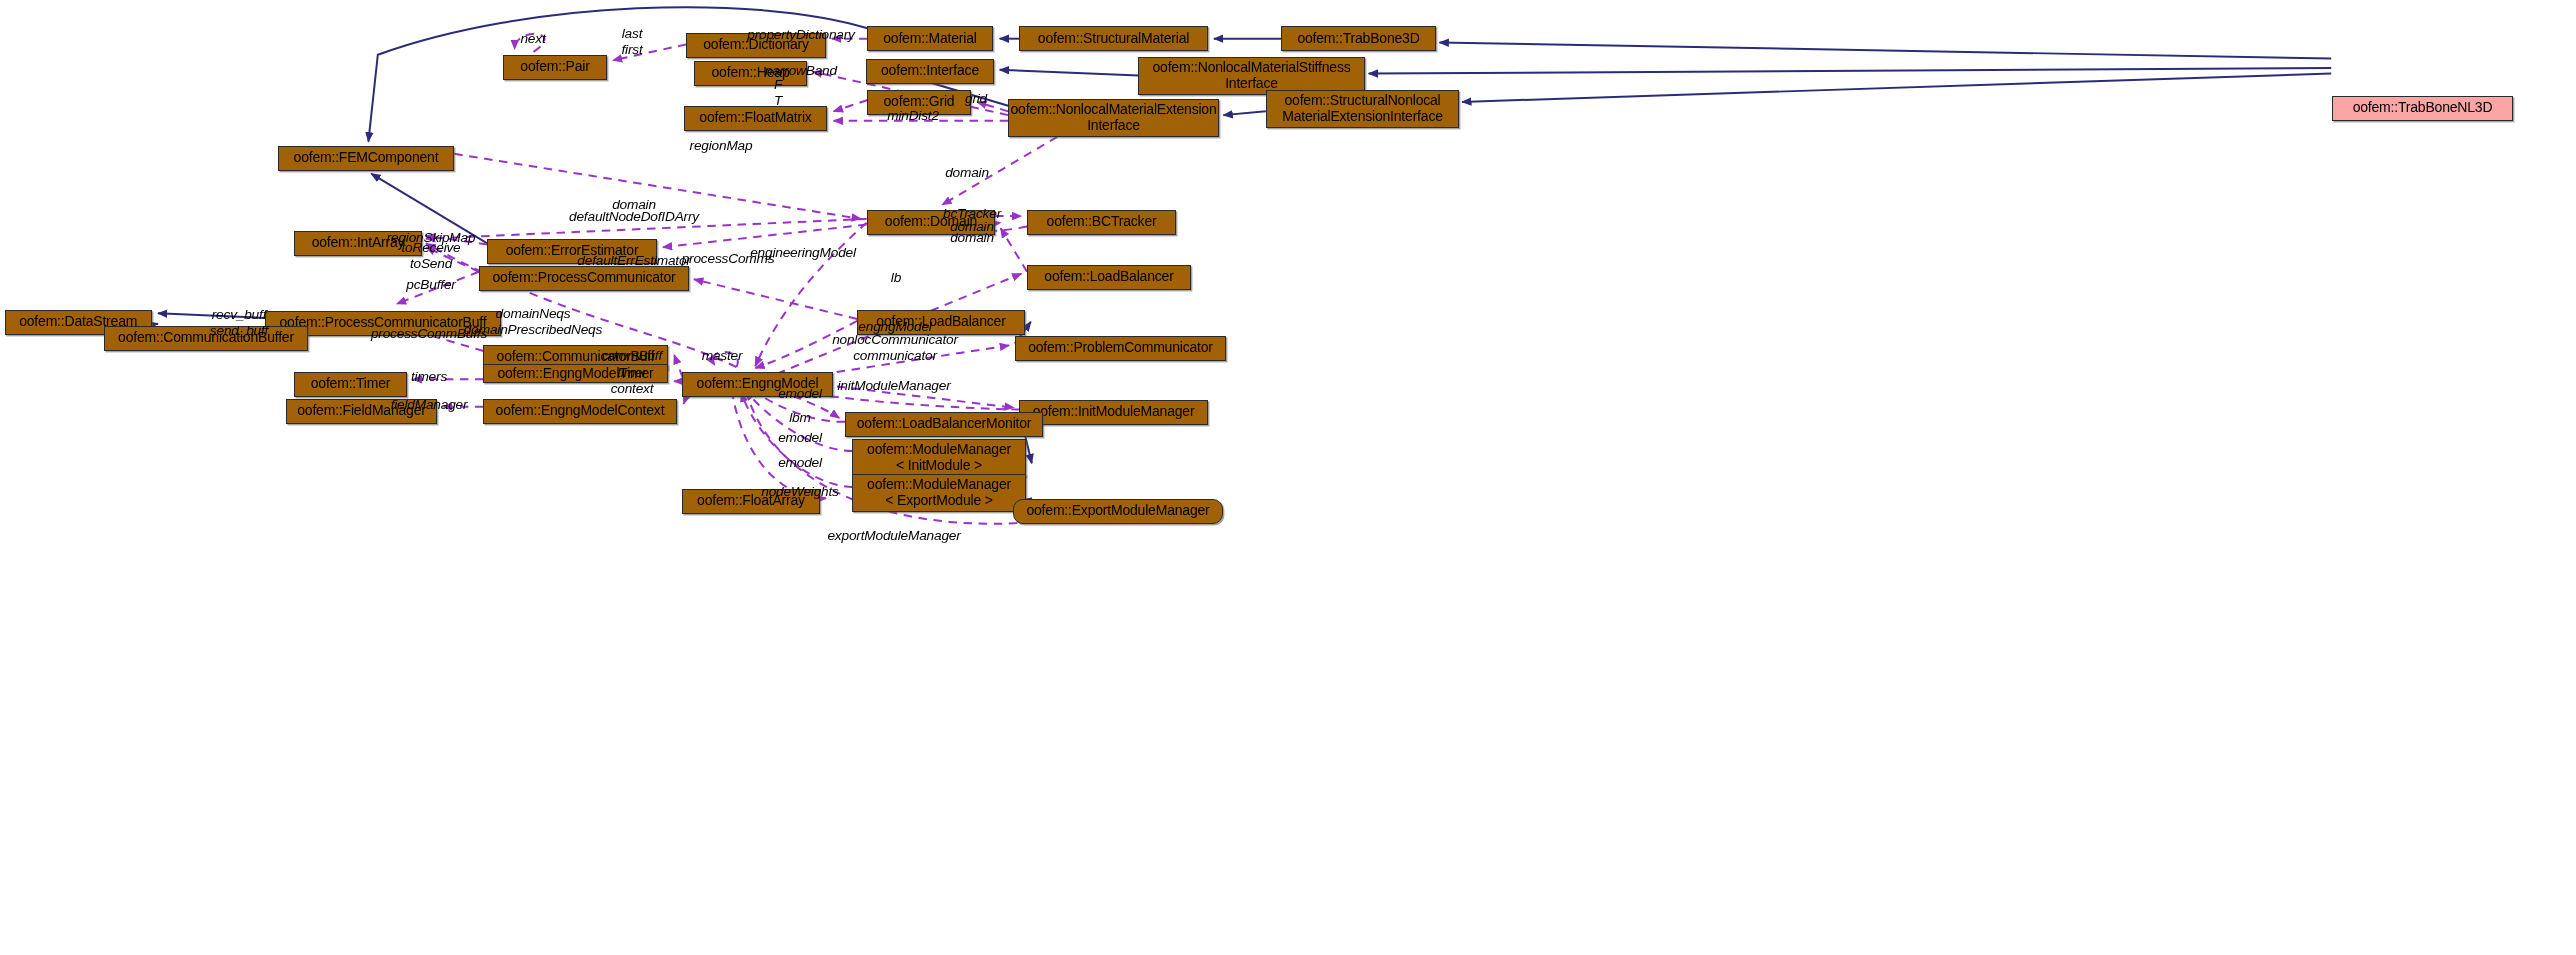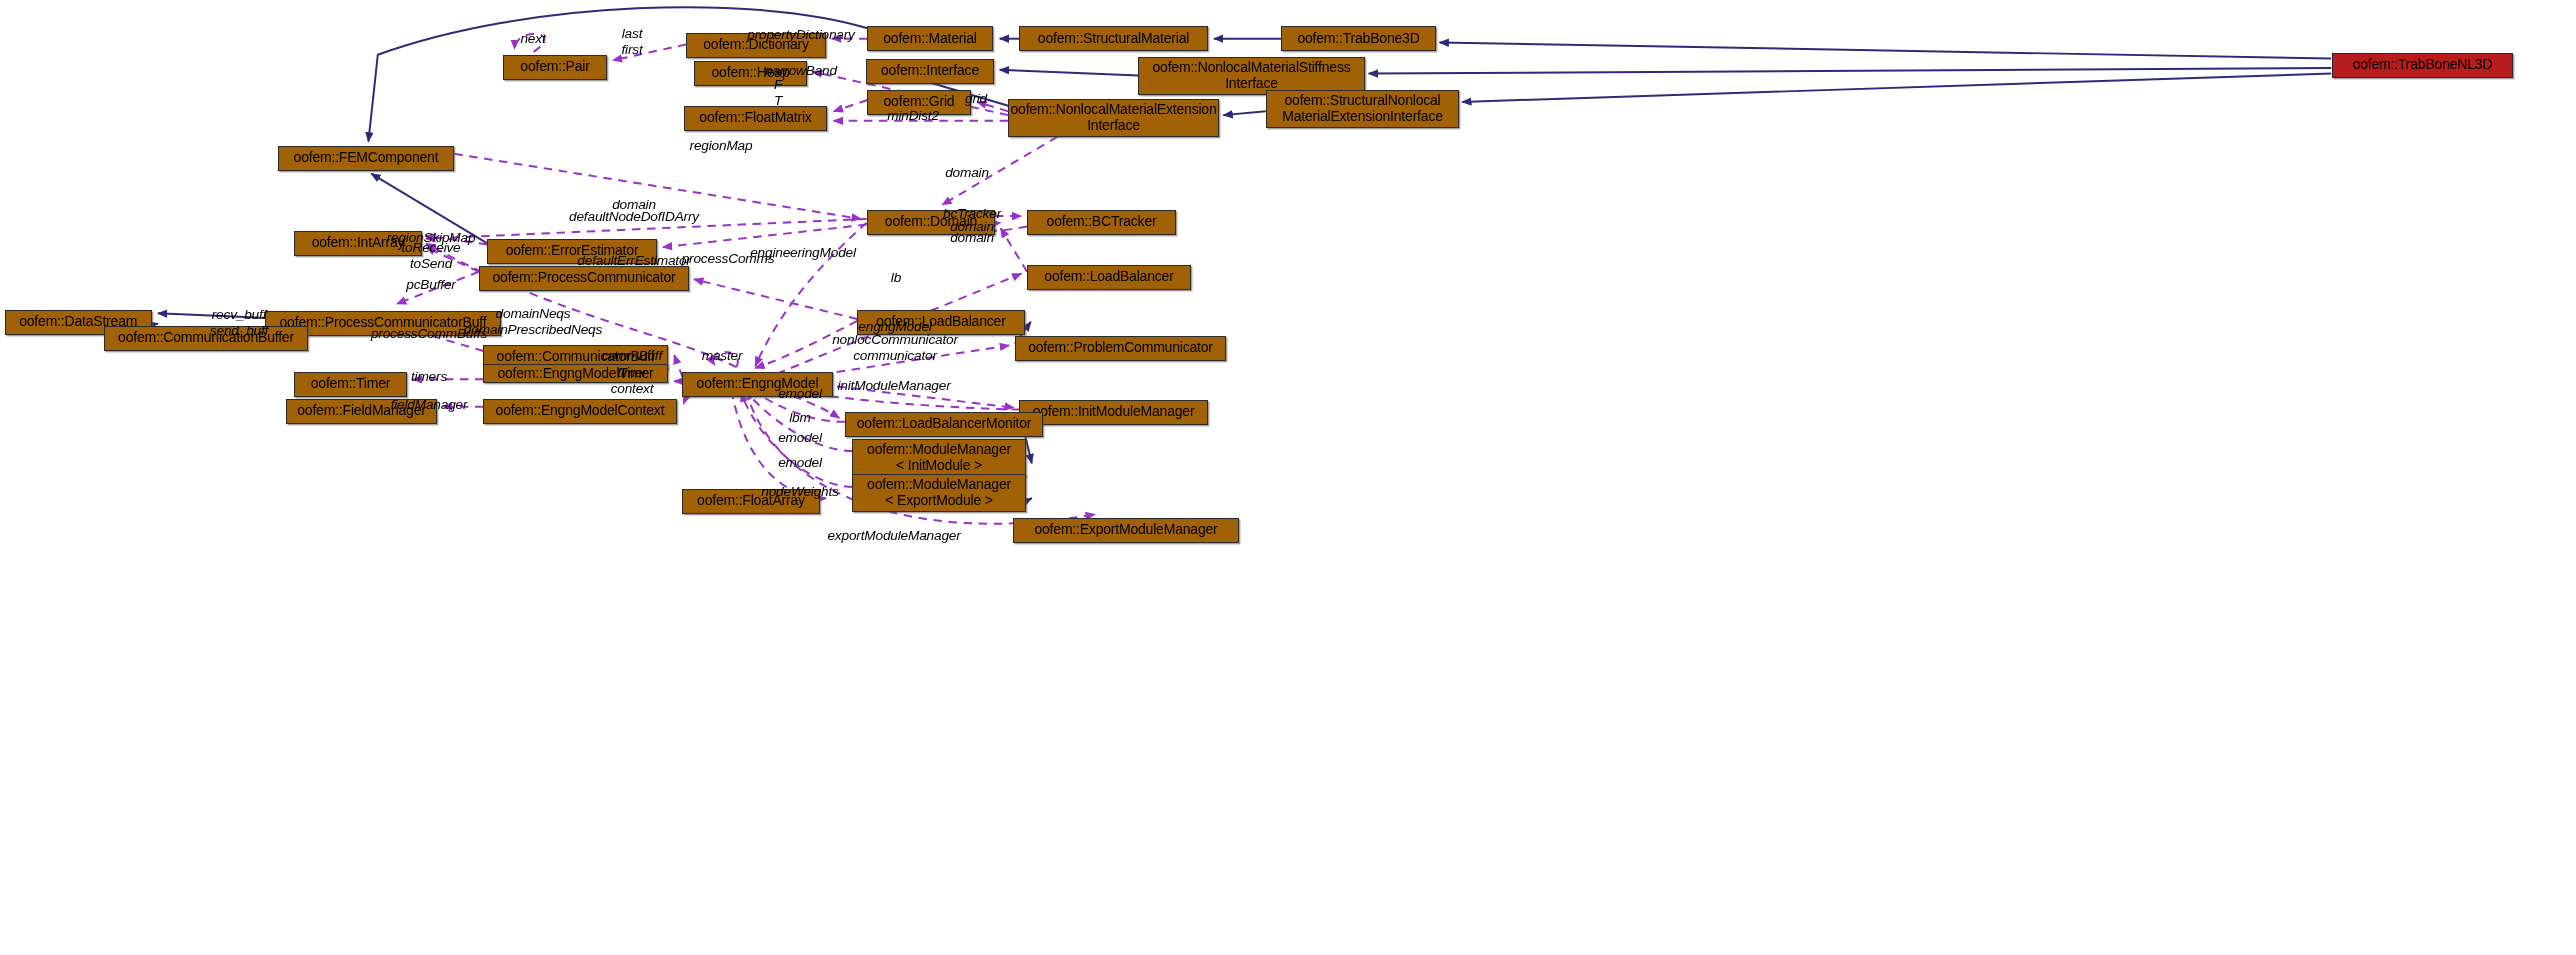--- a/index.html
+++ b/index.html
@@ -18,21 +18,21 @@
     justify-content:center;
     text-align:center;
     line-height:1.12;
     font-size:14px;
     letter-spacing:-0.2px;
     box-shadow:1.4px 1.4px 0 rgba(90,90,90,0.55);
     white-space:pre-line;
     padding:0.9px 2.8px;
     z-index:5;
   }
-  .node.highlight{background:#b91c1c;}
+  .node.highlight{background:#fca5a5;margin-top:43px;}
   .edge-label{
     position:absolute;
     font-size:13.7px;
     color:#000000;
     white-space:pre-line;
     text-align:center;
     line-height:1.14;
     letter-spacing:-0.2px;
     transform:translate(-50%,-50%);
     z-index:6;
@@ -150,21 +150,21 @@
       <div class="node" style="left: 682px; top: 372px; width: 151px; height: 24.5px;">oofem::EngngModel</div>
       <div class="node" style="left: 1019px; top: 400px; width: 189px; height: 24.5px;">oofem::InitModuleManager</div>
       <div class="node" style="left: 286px; top: 399px; width: 151px; height: 24.5px;">oofem::FieldManager</div>
       <div class="node" style="left: 483px; top: 399px; width: 194px; height: 24.5px;">oofem::EngngModelContext</div>
       <div class="node" style="left: 845px; top: 412px; width: 198px; height: 24.5px;">oofem::LoadBalancerMonitor</div>
       <div class="node" style="left: 852px; top: 439px; width: 174px; height: 38px;">oofem::ModuleManager
 &lt; InitModule &gt;</div>
       <div class="node" style="left: 852px; top: 474px; width: 174px; height: 38px;">oofem::ModuleManager
 &lt; ExportModule &gt;</div>
       <div class="node" style="left: 682px; top: 489px; width: 138px; height: 24.5px;">oofem::FloatArray</div>
-      <div class="node" style="left: 1013px; top: 518px; width: 226px; height: 24.5px;">oofem::ExportModuleManager</div>
+      <div class="node" style="left: 1013px; top: 499px; width: 210px; height: 24.5px; border-radius: 10px;">oofem::ExportModuleManager</div>
     </div>
   <div id="labels">
       <div class="edge-label" style="left: 533px; top: 39px;">next</div>
       <div class="edge-label" style="left: 632px; top: 42px;">last
 first</div>
       <div class="edge-label" style="left: 801px; top: 35px;">propertyDictionary</div>
       <div class="edge-label" style="left: 801px; top: 71px;">narrowBand</div>
       <div class="edge-label" style="left: 778px; top: 93px;">F
 T</div>
       <div class="edge-label" style="left: 976px; top: 99px;">grid</div>

